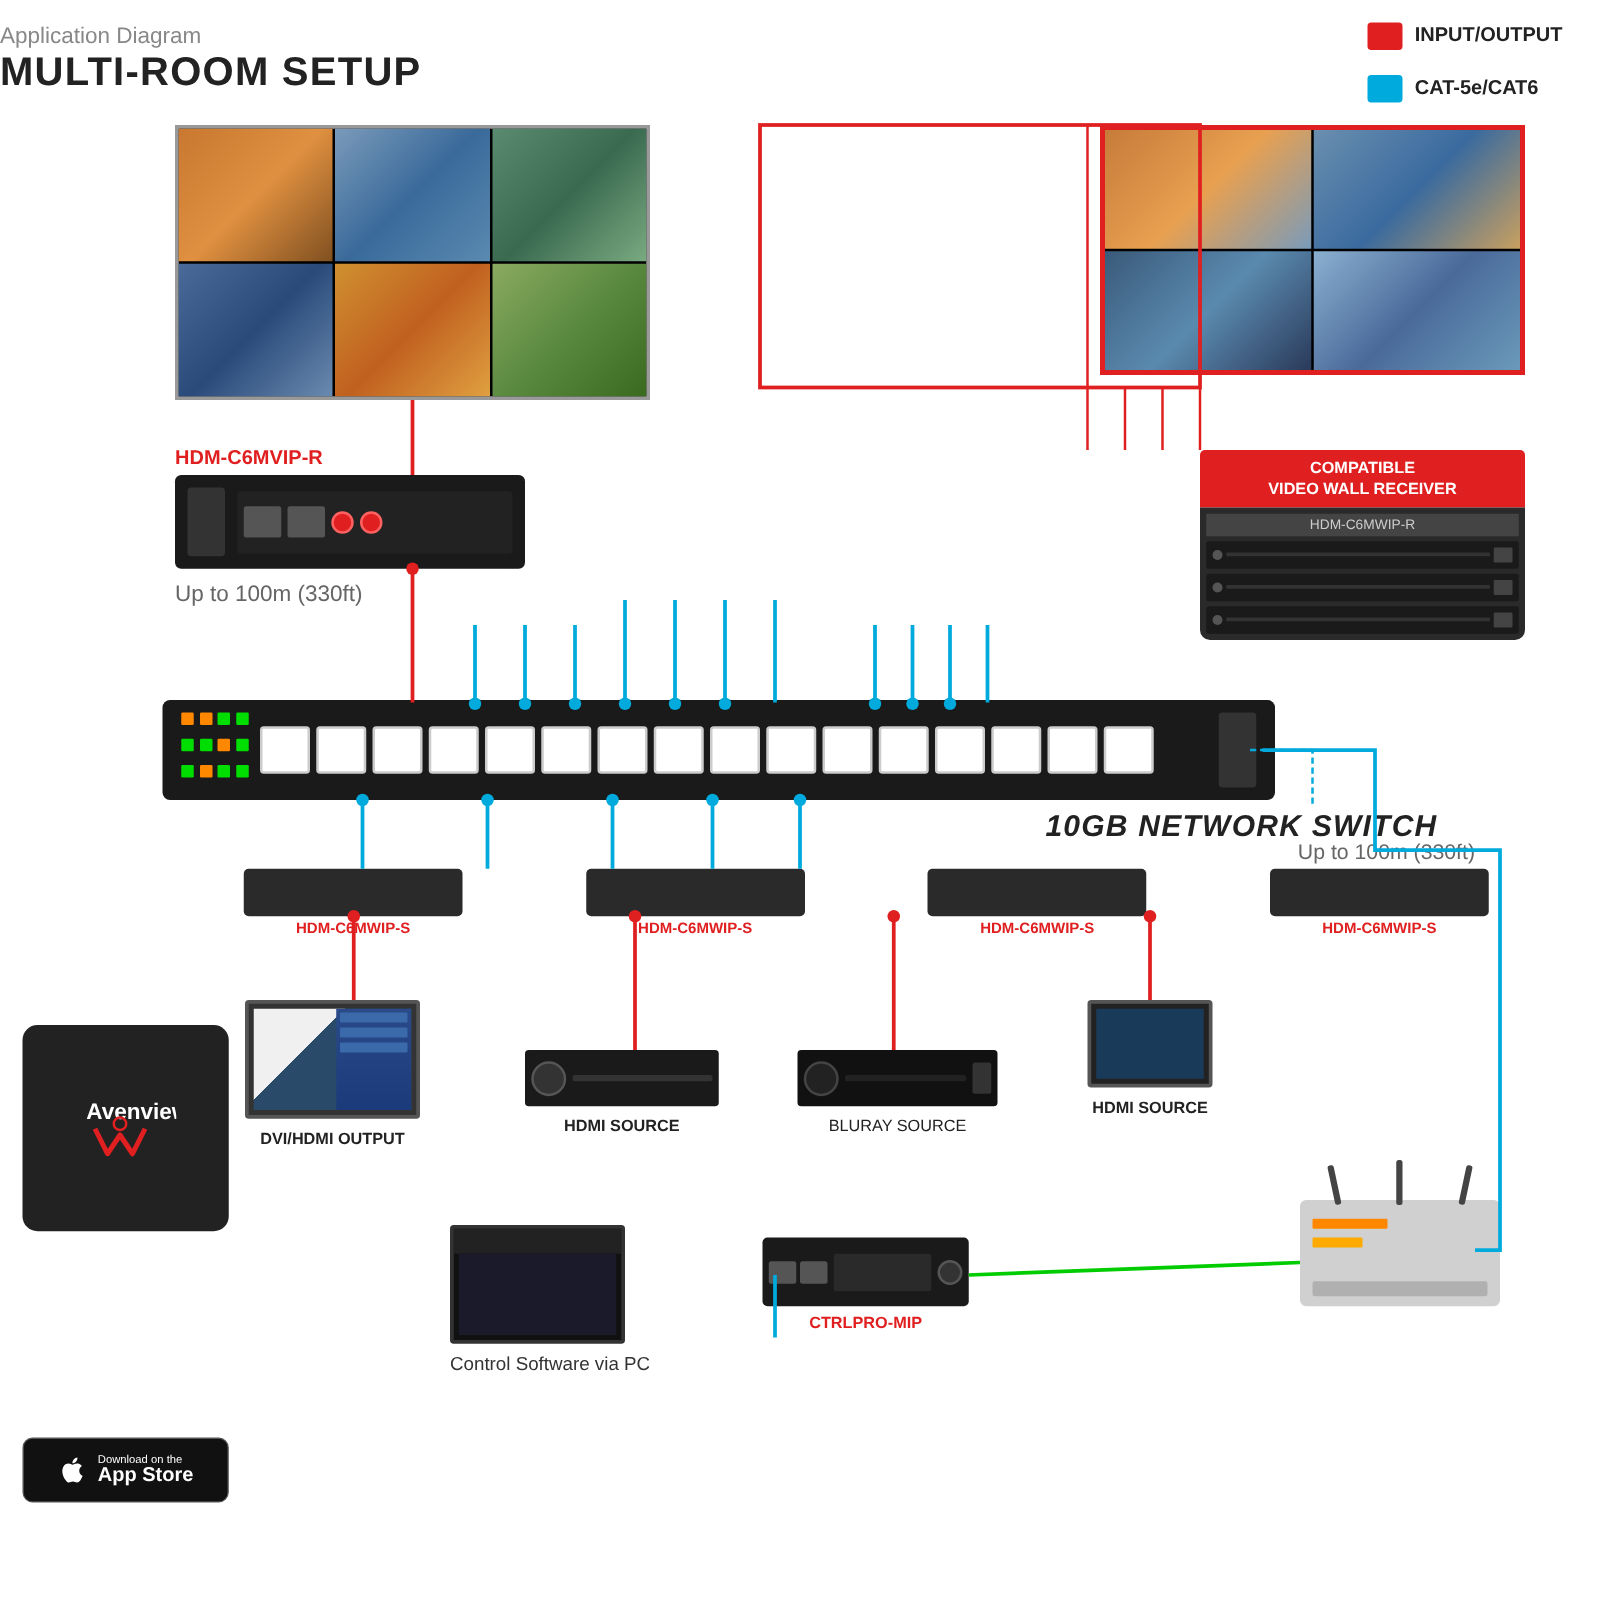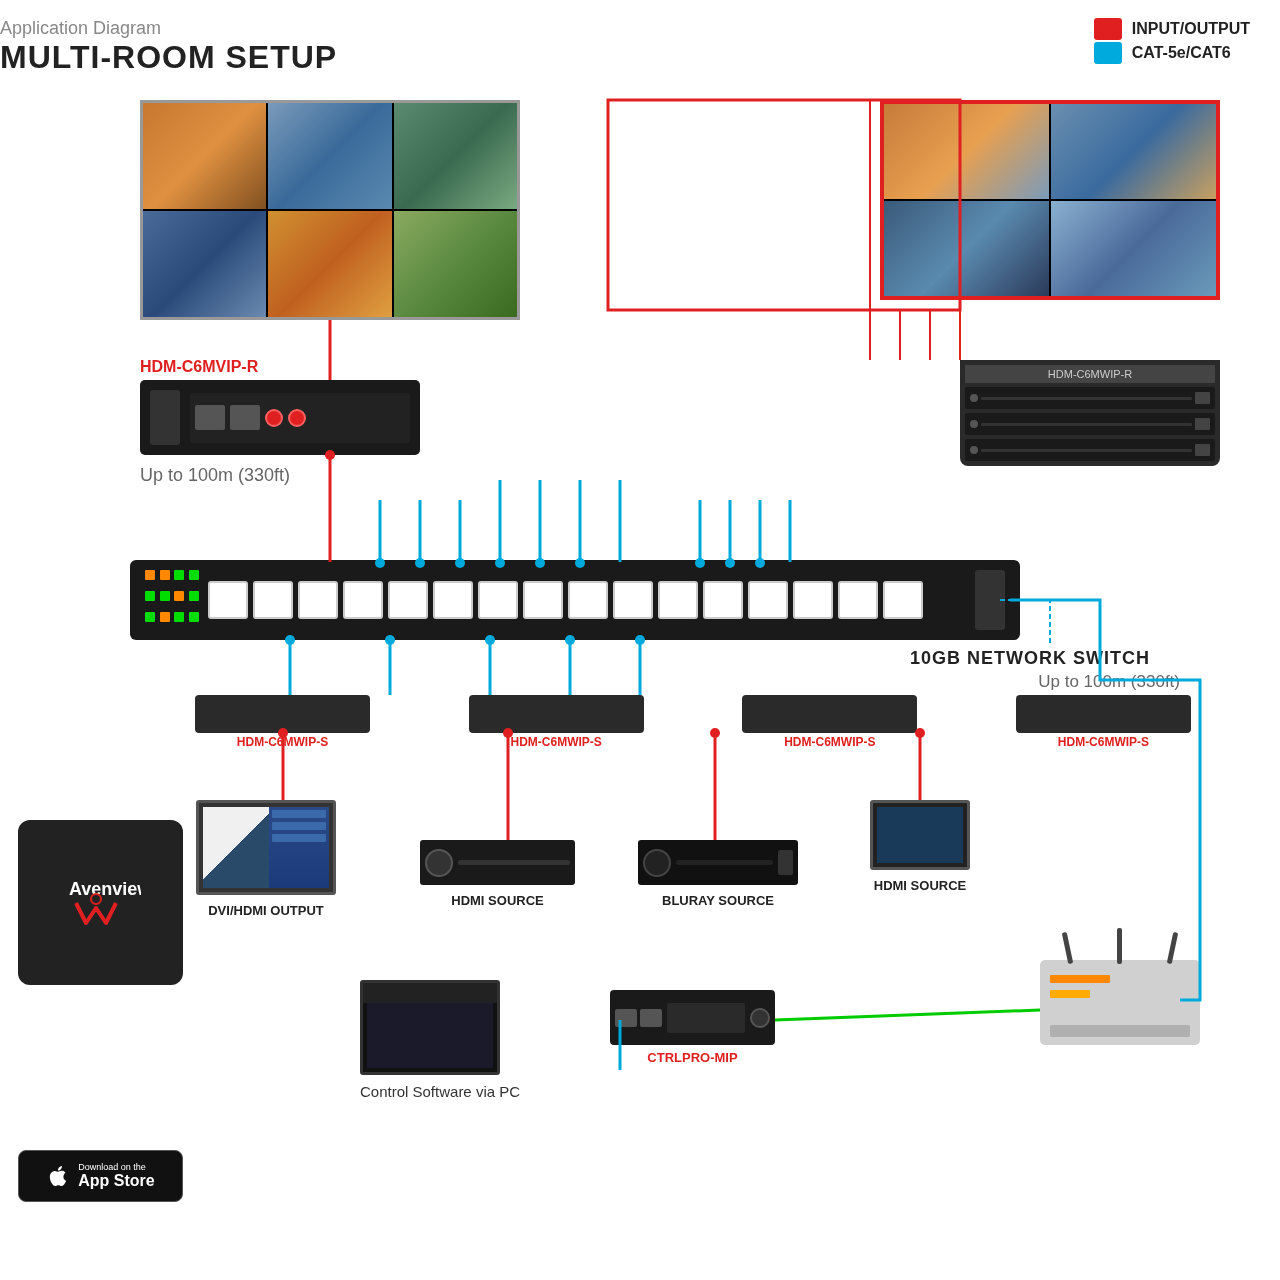--- a/index.html
+++ b/index.html
@@ -39,21 +39,21 @@
       letter-spacing: 1px;
     }
 
     
     .legend {
       position: absolute;
       top: 18px;
       right: 30px;
       display: flex;
       flex-direction: column;
-      gap: 2px;
+      gap: 20px;
     }
     .legend-item {
       display: flex;
       align-items: center;
       gap: 10px;
     }
     .legend-color-box {
       width: 28px;
       height: 22px;
       border-radius: 3px;
@@ -144,24 +144,25 @@
       height: 38px;
       background: #fff;
       border: 2px solid #ccc;
       border-radius: 3px;
     }
 
     .switch-label {
       position: absolute;
       top: 648px;
       right: 130px;
-      font-size: 18px;
+      font-size: 24px;
       font-weight: 900;
       color: #222;
       letter-spacing: 1px;
+      font-style: italic;
     }
 
     
     .vw-receiver-box {
       position: absolute;
       top: 360px;
       right: 60px;
       width: 260px;
       height: 190px;
     }
@@ -313,20 +314,21 @@
       <div style="width:30px;height:25px;background:#555;border-radius:2px;"></div>
       <div style="width:30px;height:25px;background:#555;border-radius:2px;"></div>
       <div style="width:18px;height:18px;border-radius:50%;background:#e02020;border:2px solid #ff6060;"></div>
       <div style="width:18px;height:18px;border-radius:50%;background:#e02020;border:2px solid #ff6060;"></div>
     </div>
   </div>
   <div style="position:absolute; top:358px; left:140px; font-size:16px; font-weight:700; color:#e02020;">HDM-C6MVIP-R</div>
   <div style="position:absolute; top:465px; left:140px; font-size:18px; color:#666;">Up to 100m (330ft)</div>
 
   <div class="vw-receiver-box">
+    <div class="vw-receiver-header">COMPATIBLE<br>VIDEO WALL RECEIVER</div>
     <div class="vw-receiver-body">
       <div class="vw-receiver-model">HDM-C6MWIP-R</div>
       <div class="vw-receiver-unit">
         <div class="unit-dot"></div>
         <div class="unit-line"></div>
         <div style="width:15px;height:12px;background:#444;border-radius:1px;"></div>
       </div>
       <div class="vw-receiver-unit">
         <div class="unit-dot"></div>
         <div class="unit-line"></div>
@@ -417,21 +419,21 @@
     </div>
     <div style="font-size:13px;font-weight:700;color:#222;text-align:center;margin-top:8px;">HDMI SOURCE</div>
   </div>
 
   <div style="position:absolute; top:840px; left:638px;">
     <div style="width:160px;height:45px;background:#111;border-radius:3px;display:flex;align-items:center;padding:5px;gap:5px;">
       <div style="width:28px;height:28px;border-radius:50%;background:#222;border:2px solid #444;"></div>
       <div style="flex:1;height:5px;background:#222;border-radius:2px;"></div>
       <div style="width:15px;height:25px;background:#333;border-radius:2px;"></div>
     </div>
-    <div style="font-size:13px;font-weight:700;color:#222;text-align:center;margin-top:8px;">BLURAY SOURCE</div>
+    <div style="font-size:13px;font-weight:400;color:#222;text-align:center;margin-top:8px;">BLURAY SOURCE</div>
   </div>
 
   <div style="position:absolute; top:800px; left:870px;">
     <div style="width:100px;height:70px;background:#222;border:3px solid #555;border-radius:3px;position:relative;">
       <div style="position:absolute;top:4px;left:4px;right:4px;bottom:4px;background:#1a3a5a;"></div>
     </div>
     <div style="font-size:13px;font-weight:700;color:#222;text-align:center;margin-top:8px;">HDMI SOURCE</div>
   </div>
 
   <div style="position:absolute; top:990px; left:610px;">

